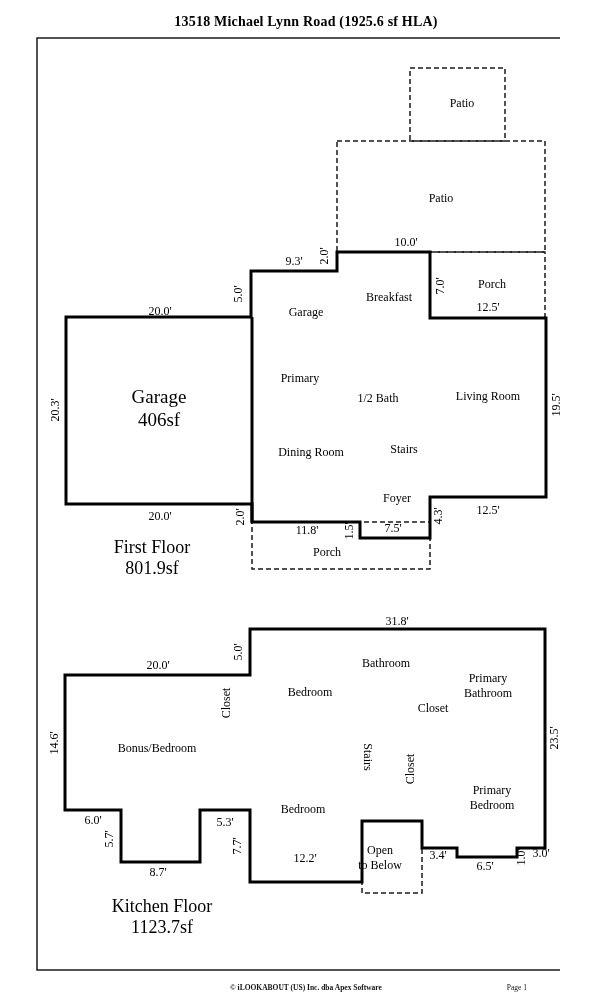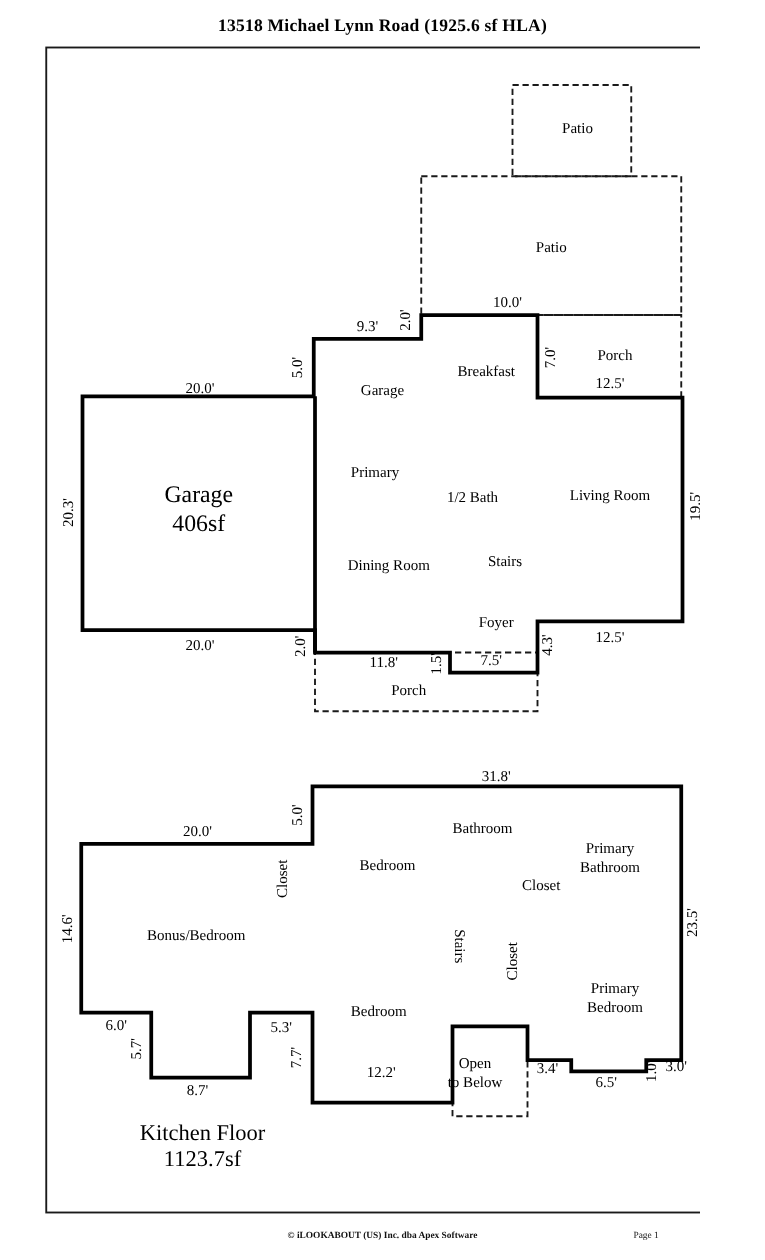--- a/index.html
+++ b/index.html
@@ -118,20 +118,24 @@
       <div class="label" style="left: 158px; top: 872px; transform: translate(-50%, -50%);">8.7'</div>
       <div class="label" style="left: 225px; top: 822px; transform: translate(-50%, -50%);">5.3'</div>
       <div class="label" style="left: 237px; top: 846px; transform: translate(-50%, -50%) rotate(-90deg);">7.7'</div>
       <div class="label" style="left: 305px; top: 858px; transform: translate(-50%, -50%);">12.2'</div>
       <div class="label" style="left: 438px; top: 855px; transform: translate(-50%, -50%);">3.4'</div>
       <div class="label" style="left: 485px; top: 866px; transform: translate(-50%, -50%);">6.5'</div>
       <div class="label" style="left: 521px; top: 857px; transform: translate(-50%, -50%) rotate(-90deg);">1.0'</div>
       <div class="label" style="left: 541px; top: 853px; transform: translate(-50%, -50%);">3.0'</div>
     </div>
 
+  <div class="floor-title" style="left:152px;top:558px">
+    <div>First Floor</div>
+    <div>801.9sf</div>
+  </div>
   <div class="floor-title" style="left:162px;top:917px">
     <div>Kitchen Floor</div>
     <div>1123.7sf</div>
   </div>
 
   <div class="footer-copy">© iLOOKABOUT (US) Inc. dba Apex Software</div>
   <div class="footer-page">Page 1</div>
 
 </div>
 

